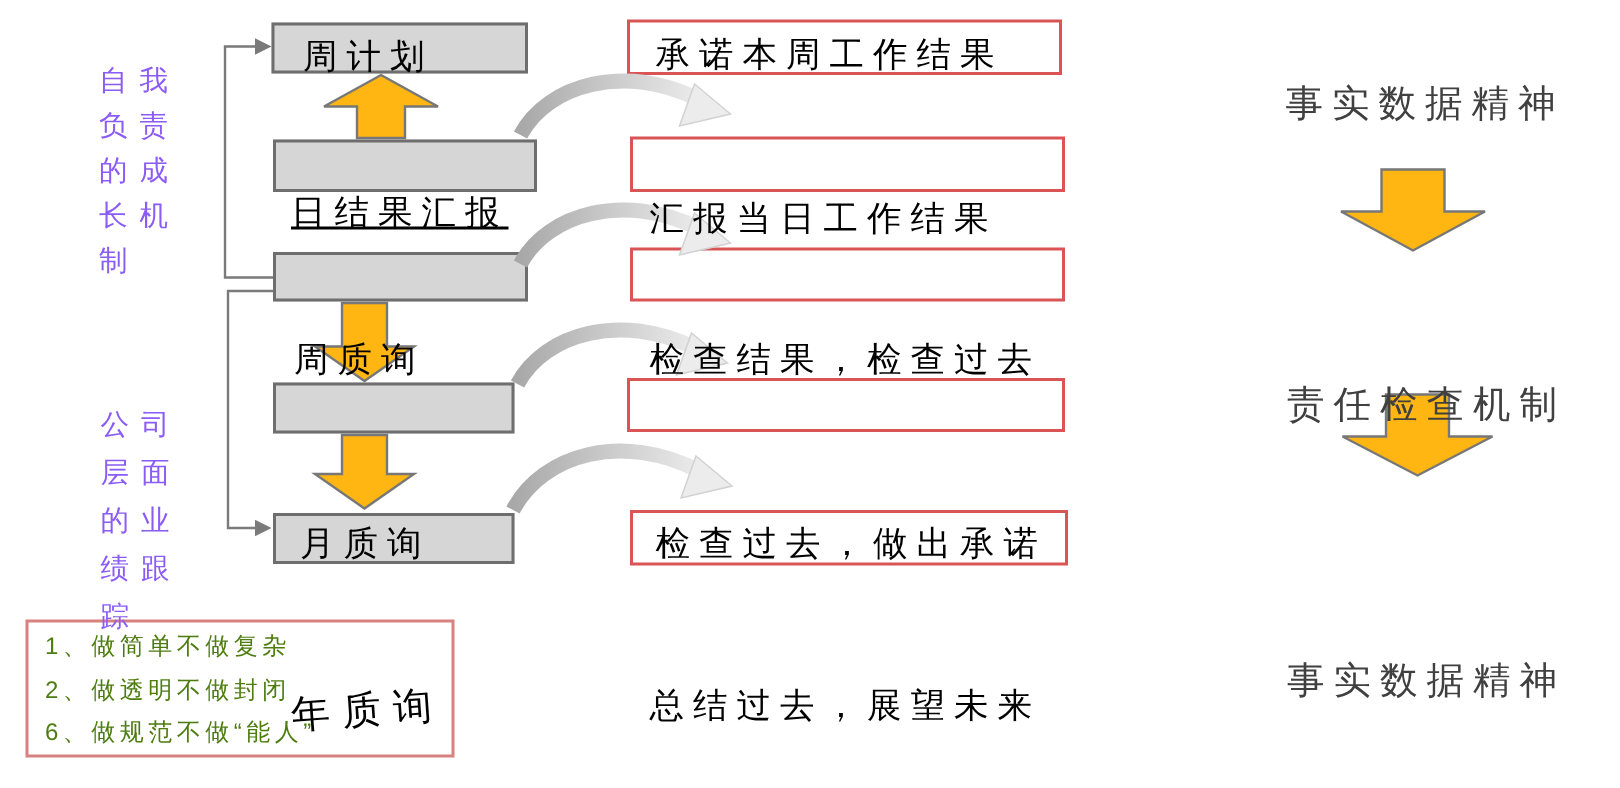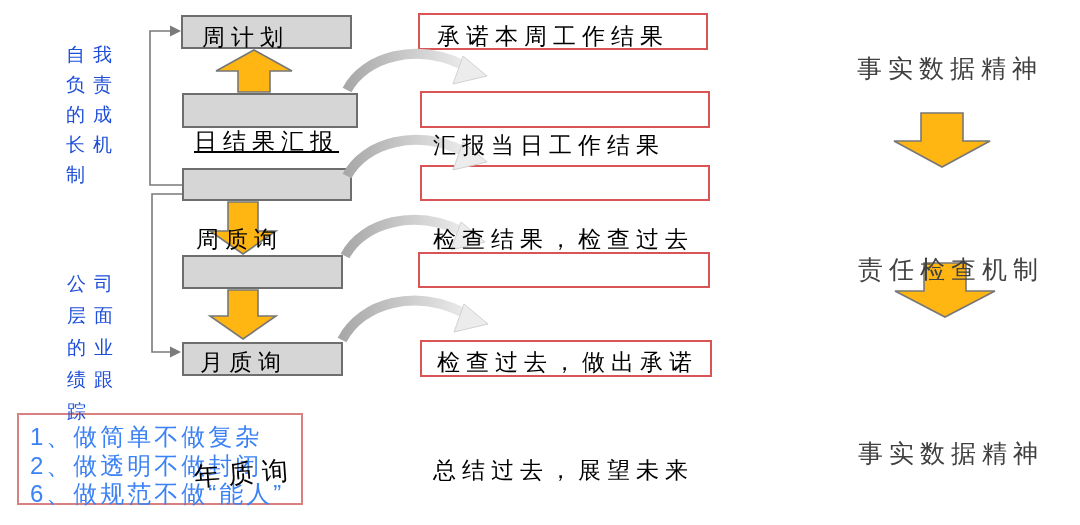--- a/index.html
+++ b/index.html
@@ -14,33 +14,33 @@
   .red-box{
     position:absolute;background:transparent;border:2px solid #d95454;
     box-sizing:border-box;z-index:2;
   }
   .lbl{
     position:absolute;font-size:23px;letter-spacing:6px;white-space:nowrap;
     z-index:4;color:#000;
   }
   .vlabel{
     position:absolute;font-size:19px;line-height:30px;letter-spacing:8px;
-    white-space:pre-line;z-index:4;color:#1d4ed8;
+    white-space:pre-line;z-index:4;color:#8b5cf6;
   }
   .pillar{
     position:absolute;font-size:25px;letter-spacing:6px;white-space:nowrap;
     z-index:4;color:#404040;font-family:Liberation Mono, monospace;
   }
   #principles-box{
     position:absolute;left:17px;top:413px;width:286px;height:92px;
     border:2px solid #d98080;box-sizing:border-box;z-index:2;background:transparent;
   }
   .principle-line{
-    position:absolute;font-size:24px;letter-spacing:3px;white-space:nowrap;
-    z-index:4;color:#3b82f6;
+    position:absolute;font-size:16px;letter-spacing:3px;white-space:nowrap;
+    z-index:4;color:#4d7c0f;
   }
   #year-label{
     position:absolute;font-size:26px;letter-spacing:8px;white-space:nowrap;
     z-index:5;transform:rotate(-4deg);color:#000;
   }
   svg#wires{position:absolute;left:0;top:0;z-index:3;}
 </style>
 </head>
 <body>
 

